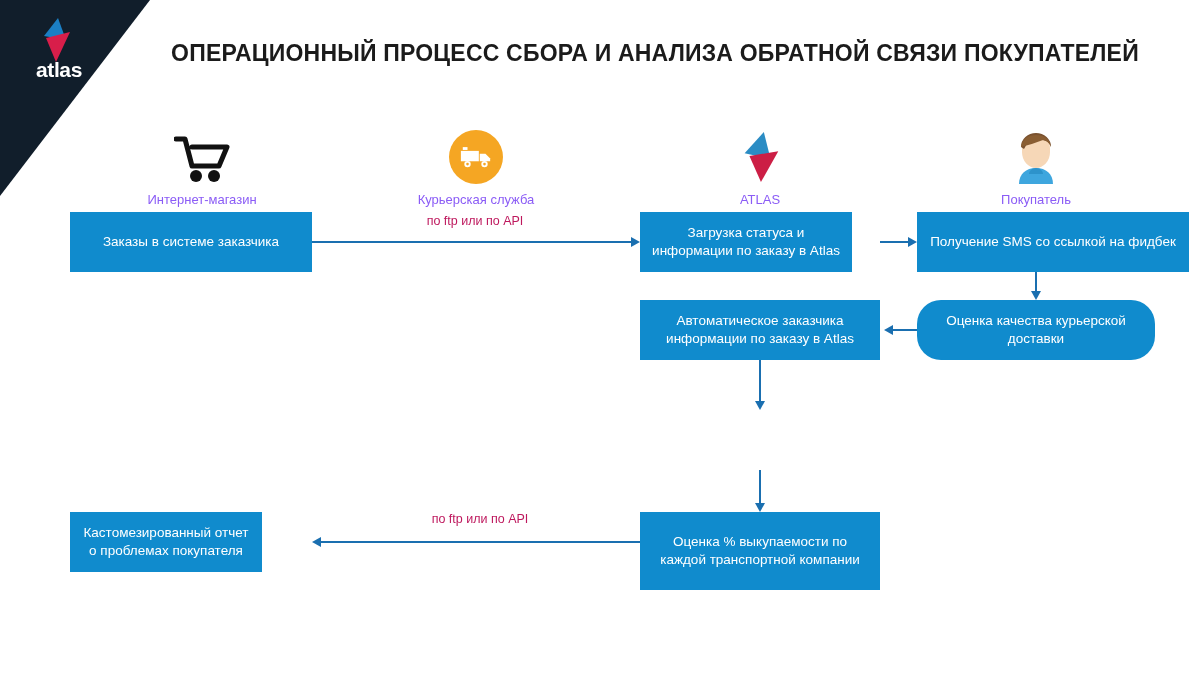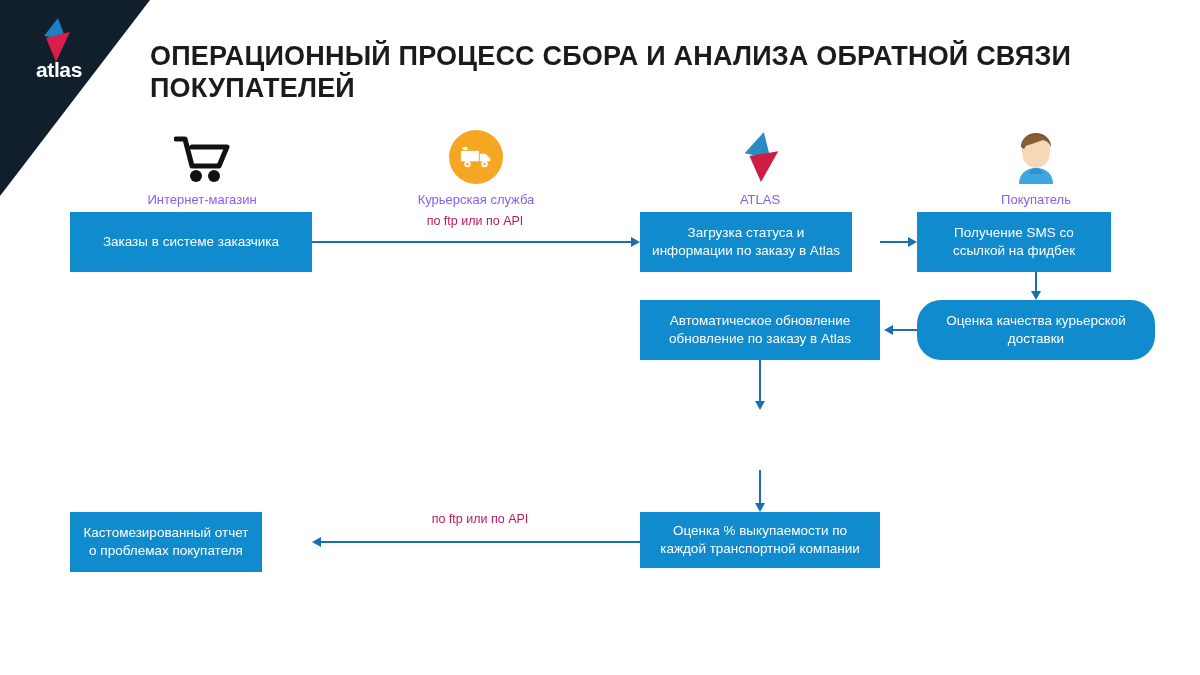--- a/index.html
+++ b/index.html
@@ -52,22 +52,23 @@
     color: #ffffff;
     font-size: 21px;
     font-weight: 700;
     letter-spacing: -0.4px;
   }
   .page-title {
     position: absolute;
     left: 150px;
     top: 40px;
     width: 1010px;
+    text-align: center;
     color: #1b1b1b;
-    font-size: 27px;
+    font-size: 23px;
     font-weight: 700;
     letter-spacing: 0.2px;
     line-height: 1.2;
   }
 
   
   .actor {
     position: absolute;
     width: 200px;
     text-align: center;
@@ -216,34 +217,34 @@
   </div>
 
   <div class="box" style="left:70px;  top:212px; width:242px; height:60px;">
     <span>Заказы в системе заказчика</span>
   </div>
 
   <div class="box" style="left:640px; top:212px; width:212px; height:60px;">
     <span>Загрузка статуса и информации по заказу в Atlas</span>
   </div>
 
-  <div class="box" style="left:917px; top:212px; width:194px; height:60px;">
+  <div class="box" style="left:917px; top:212px; width:272px; height:60px;">
     <span>Получение SMS со ссылкой на фидбек</span>
   </div>
 
   <div class="box" style="left:640px; top:300px; width:240px; height:60px;">
-    <span>Автоматическое обновление обновление по заказу в Atlas</span>
+    <span>Автоматическое заказчика информации по заказу в Atlas</span>
   </div>
 
   <div class="box" style="left:917px; top:300px; width:238px; height:60px;border-radius:24px;">
     <span>Оценка качества курьерской доставки</span>
   </div>
 
 
-  <div class="box" style="left:640px; top:512px; width:240px; height:56px;">
+  <div class="box" style="left:640px; top:512px; width:240px; height:78px;">
     <span>Оценка % выкупаемости по каждой транспортной компании</span>
   </div>
 
   <div class="box" style="left:70px;  top:512px; width:192px; height:60px;">
     <span>Кастомезированный отчет о проблемах покупателя</span>
   </div>
 
   <div class="conn conn-h" style="left:312px; top:241px; width:319px;"></div>
   <div class="arrowhead arrow-right" style="left:631px; top:237px;"></div>
   <div class="conn-label" style="left:345px; top:214px; width:260px;">по ftp или по API</div>

